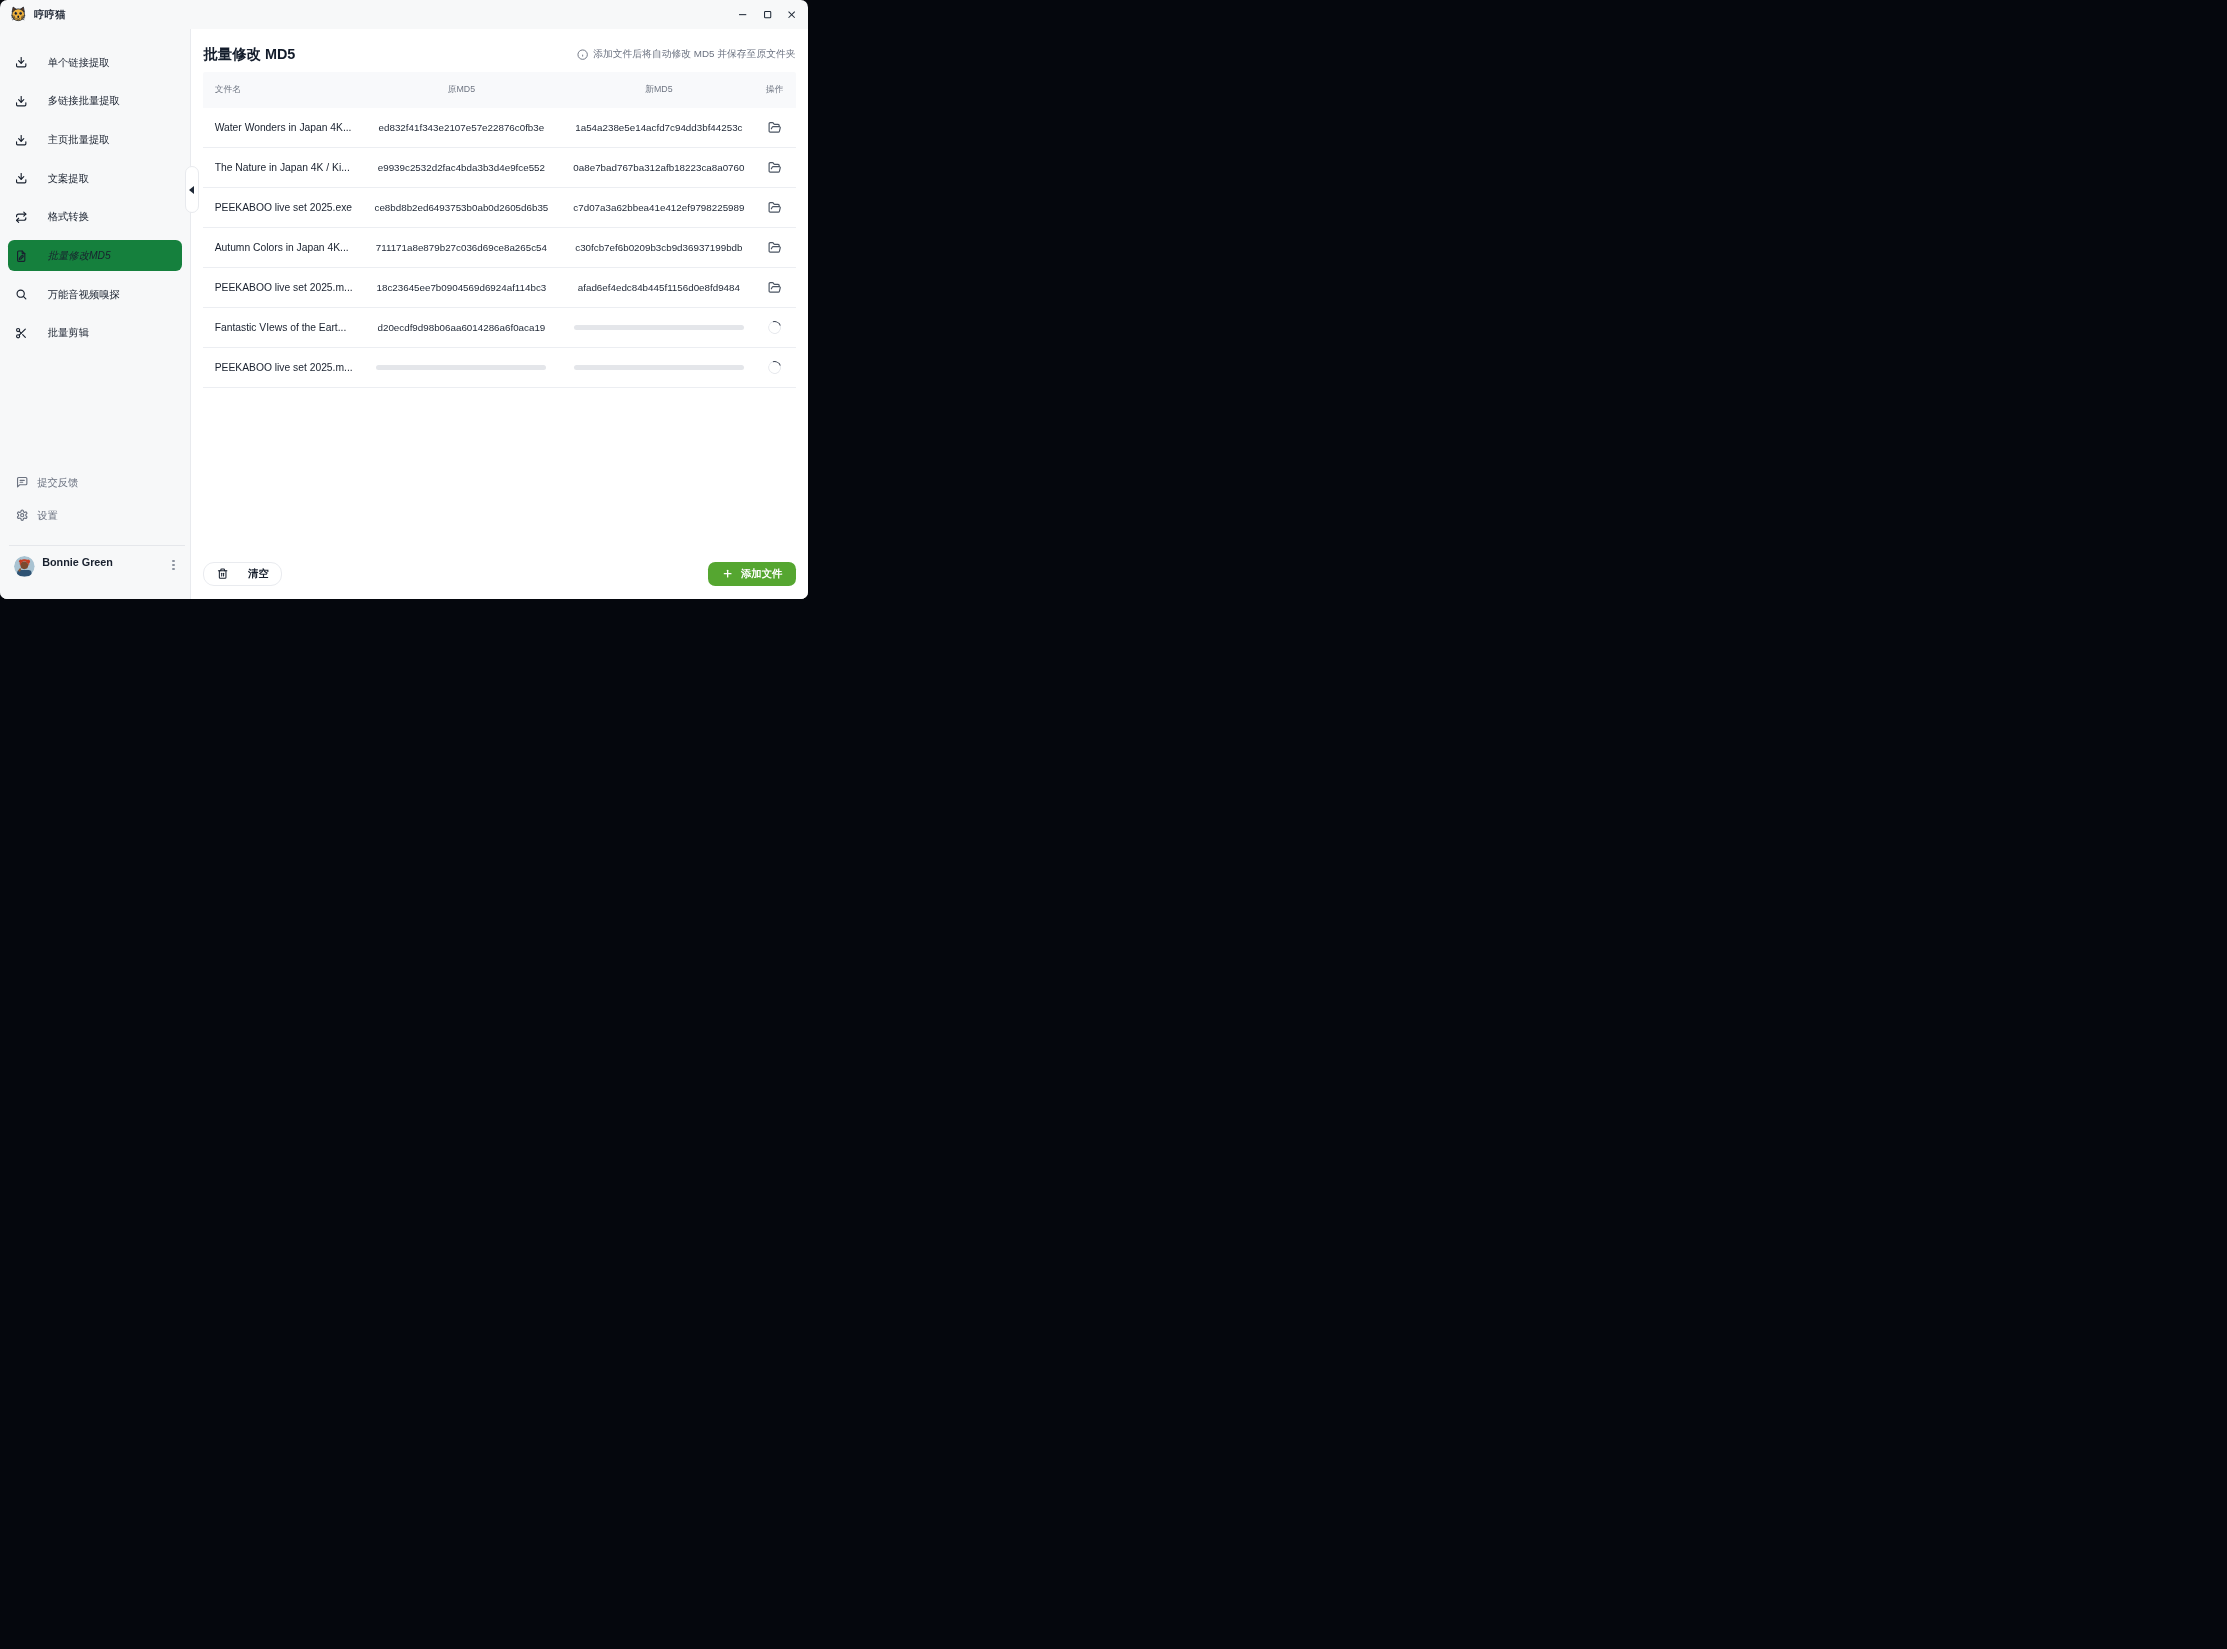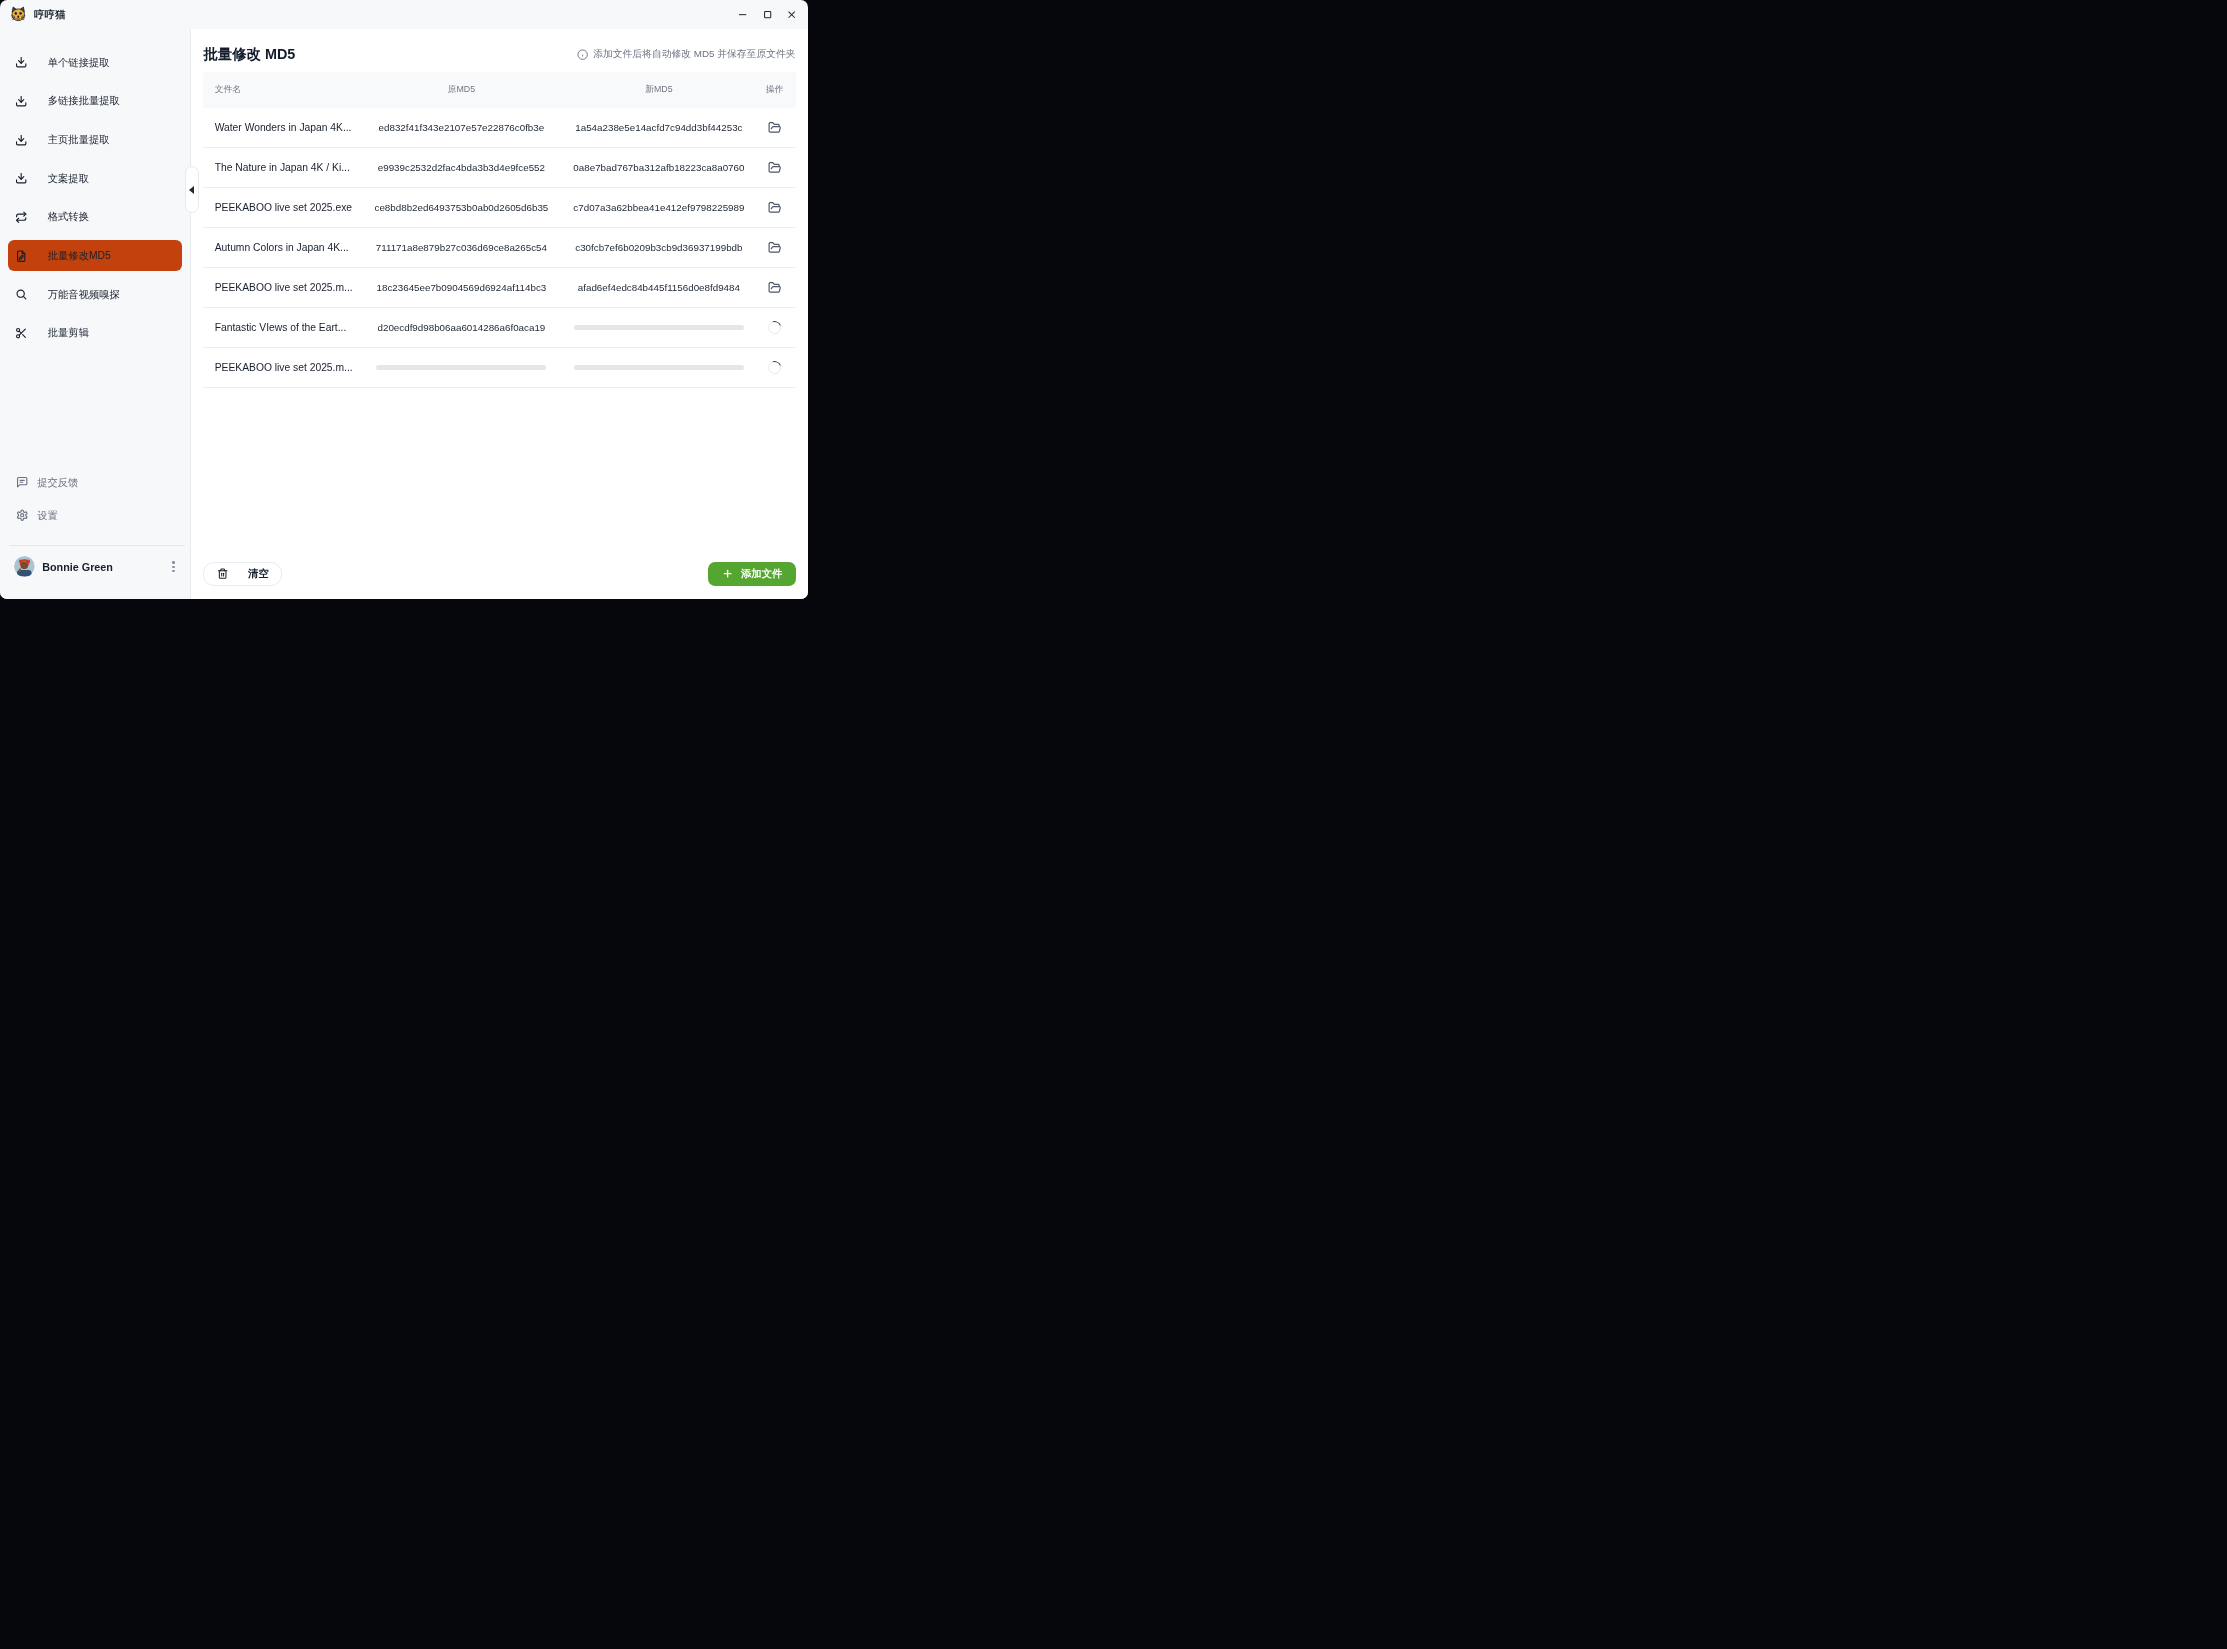--- a/index.html
+++ b/index.html
@@ -14,30 +14,30 @@
   .win-controls { margin-left:auto; display:flex; align-items:center; gap:15.5px; }
   .win-btn { width:9.3px; height:9.3px; display:flex; align-items:center; justify-content:center; cursor:default; }
   .win-btn svg { stroke:#1f2937; }
 
   
   .content { flex:1; display:flex; min-height:0; position:relative; }
   .sidebar { width:191px; flex:0 0 191px; background:#f7f8f9; border-right:0.5px solid #e8eaee;
              display:flex; flex-direction:column; padding-top:18px; }
   .nav-item { height:31px; margin:0 8.2px 7.7px 8.2px; display:flex; align-items:center; gap:20px;
               padding-left:7.2px; border-radius:6.2px; font-size:10.3px; font-weight:500; color:#18202e; }
-  .nav-item.active { background:#c2410c; }
+  .nav-item.active { background:#15803d;font-style:italic; }
   .nav-item .icn { width:12.4px; height:12.4px; flex:0 0 12.4px; display:flex; }
   .nav-item svg { stroke:#18202e; }
 
   .sidebar-bottom { margin-top:auto; padding-bottom:22px; }
   .foot-item { height:33px; display:flex; align-items:center; gap:9.3px; padding-left:15.5px;
                font-size:10.3px; color:#6b7280; }
   .foot-item svg { stroke:#6b7280; }
   .sb-divider { height:0.5px; background:#e5e7eb; margin:12.4px 5.2px 8.2px 9.3px; }
-  .user-row { display:flex; align-items:center; gap:7.2px; padding:3.1px 12.4px 0 14.4px; }
+  .user-row { display:flex; align-items:flex-start; gap:7.2px; padding:3.1px 12.4px 0 14.4px; }
   .avatar { width:20.6px; height:20.6px; border-radius:50%; overflow:hidden; flex:0 0 20.6px; }
   .user-name { font-size:10.8px; font-weight:700; color:#18202e; }
   .kebab { margin-left:auto; display:flex; flex-direction:column; gap:2.1px; padding:3.1px; }
   .kebab i { width:2.1px; height:2.1px; border-radius:50%; background:#8b929e; display:block; }
 
   .collapse-handle { position:absolute; left:185px; top:137px; width:14px; height:47px; background:#fff;
                      border:0.5px solid #e8eaee; border-radius:7.2px; z-index:4; display:flex;
                      align-items:center; }
   .collapse-handle .tri { width:0; height:0; margin-left:3.1px; border-top:4.1px solid transparent;
                      border-bottom:4.1px solid transparent; border-right:5.2px solid #1f2937; }

